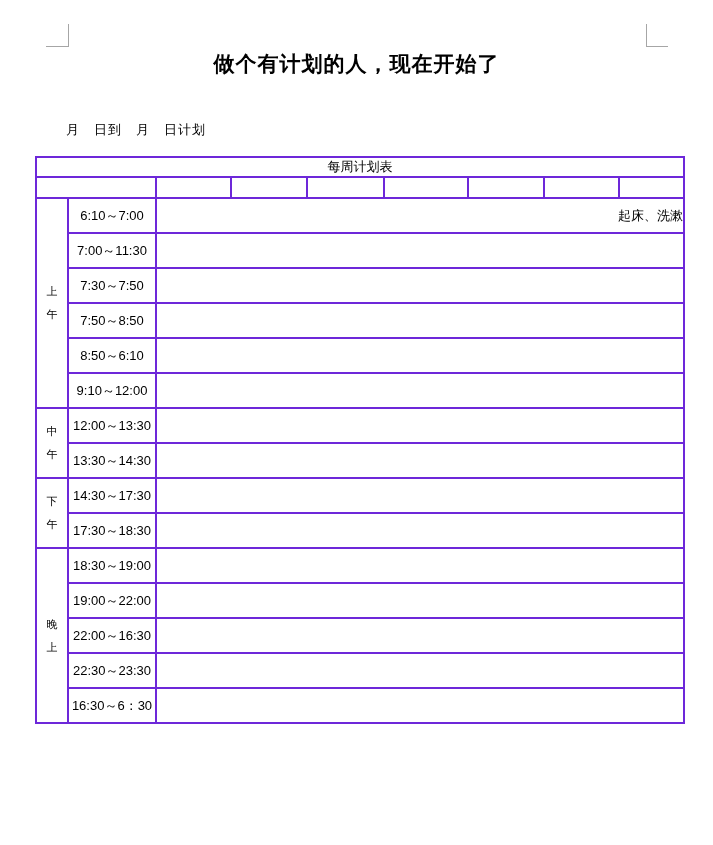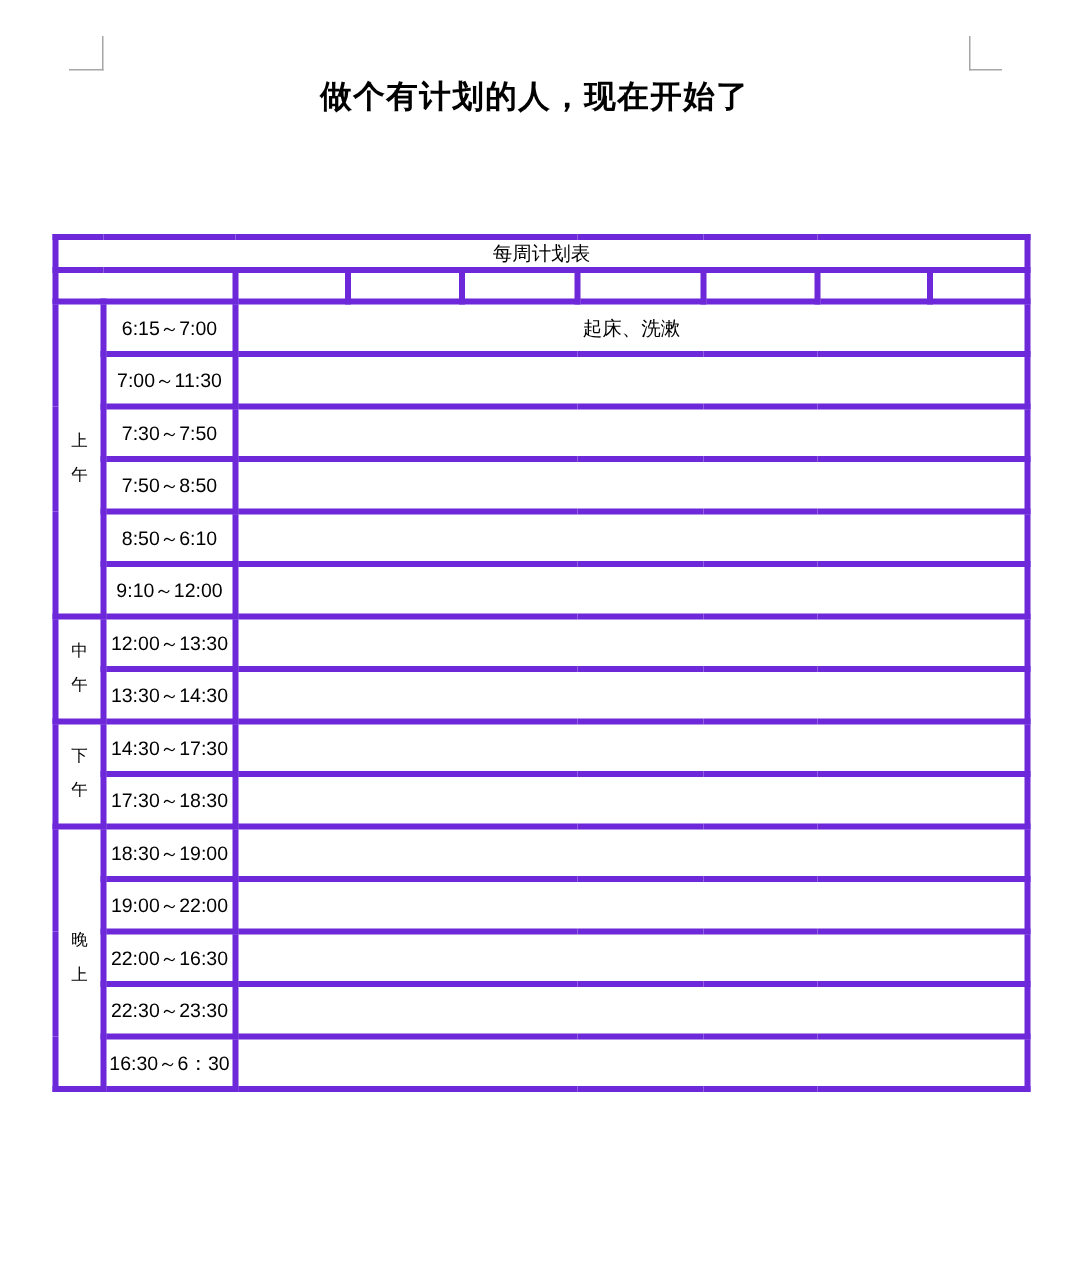--- a/index.html
+++ b/index.html
@@ -31,45 +31,46 @@
     font-size: 13px; letter-spacing: 1px; color: #000000;
   }
 
   table.plan {
     position: absolute; left: 35px; top: 156px;
     width: 650px; table-layout: fixed;
     border-collapse: collapse;
     border: 2px solid #000000;
     font-size: 13px; color: #000000;
   }
-  table.plan td { border: 4px solid #6d28d9; padding: 0; vertical-align: middle; }
+  table.plan td { border: 2px solid #6d28d9; padding: 0; vertical-align: middle; }
 
   tr.caption-row { height: 20px; }
   td.caption-cell { text-align: center; }
   tr.header-row { height: 21px; }
   tr.body-row { height: 35px; }
   td.time-cell { text-align: center; }
-  td.activity-cell { text-align: center; }
+  td.activity-cell { text-align: right; }
   td.period-cell { text-align: center; }
   .vtext {
     width: 15px; margin: 0 auto;
     word-break: break-all; line-height: 23px;
     text-align: center; font-size: 11px;
   }
 </style>
 </head>
 <body>
 
 <div class="page">
 
   <div class="cropmark tl"></div>
   <div class="cropmark tr"></div>
 
   <h1 class="doc-title">做个有计划的人，现在开始了</h1>
 
+  <div class="date-line">月　日到　月　日计划</div>
 
   <table class="plan">
     <colgroup>
       <col style="width:32px">
         <col style="width:88px">
       <col style="width:75px">
         <col style="width:76px">
         <col style="width:77px">
       <col style="width:84px">
         <col style="width:76px">
@@ -92,21 +93,21 @@
       <td><span></span></td>
       <td><span></span></td>
       <td><span></span></td>
       <td><span></span></td>
     </tr>
 
     <tr class="body-row">
       <td class="period-cell" rowspan="6">
         <div class="vtext">上午</div>
       </td>
-      <td class="time-cell"><span>6:15～7:00</span></td>
+      <td class="time-cell"><span>6:10～7:00</span></td>
       <td class="activity-cell" colspan="7"><span>起床、洗漱</span></td>
     </tr>
     <tr class="body-row">
       <td class="time-cell"><span>7:00～11:30</span></td>
       <td class="activity-cell" colspan="7"><span></span></td>
     </tr>
     <tr class="body-row">
       <td class="time-cell"><span>7:30～7:50</span></td>
       <td class="activity-cell" colspan="7"><span></span></td>
     </tr>

